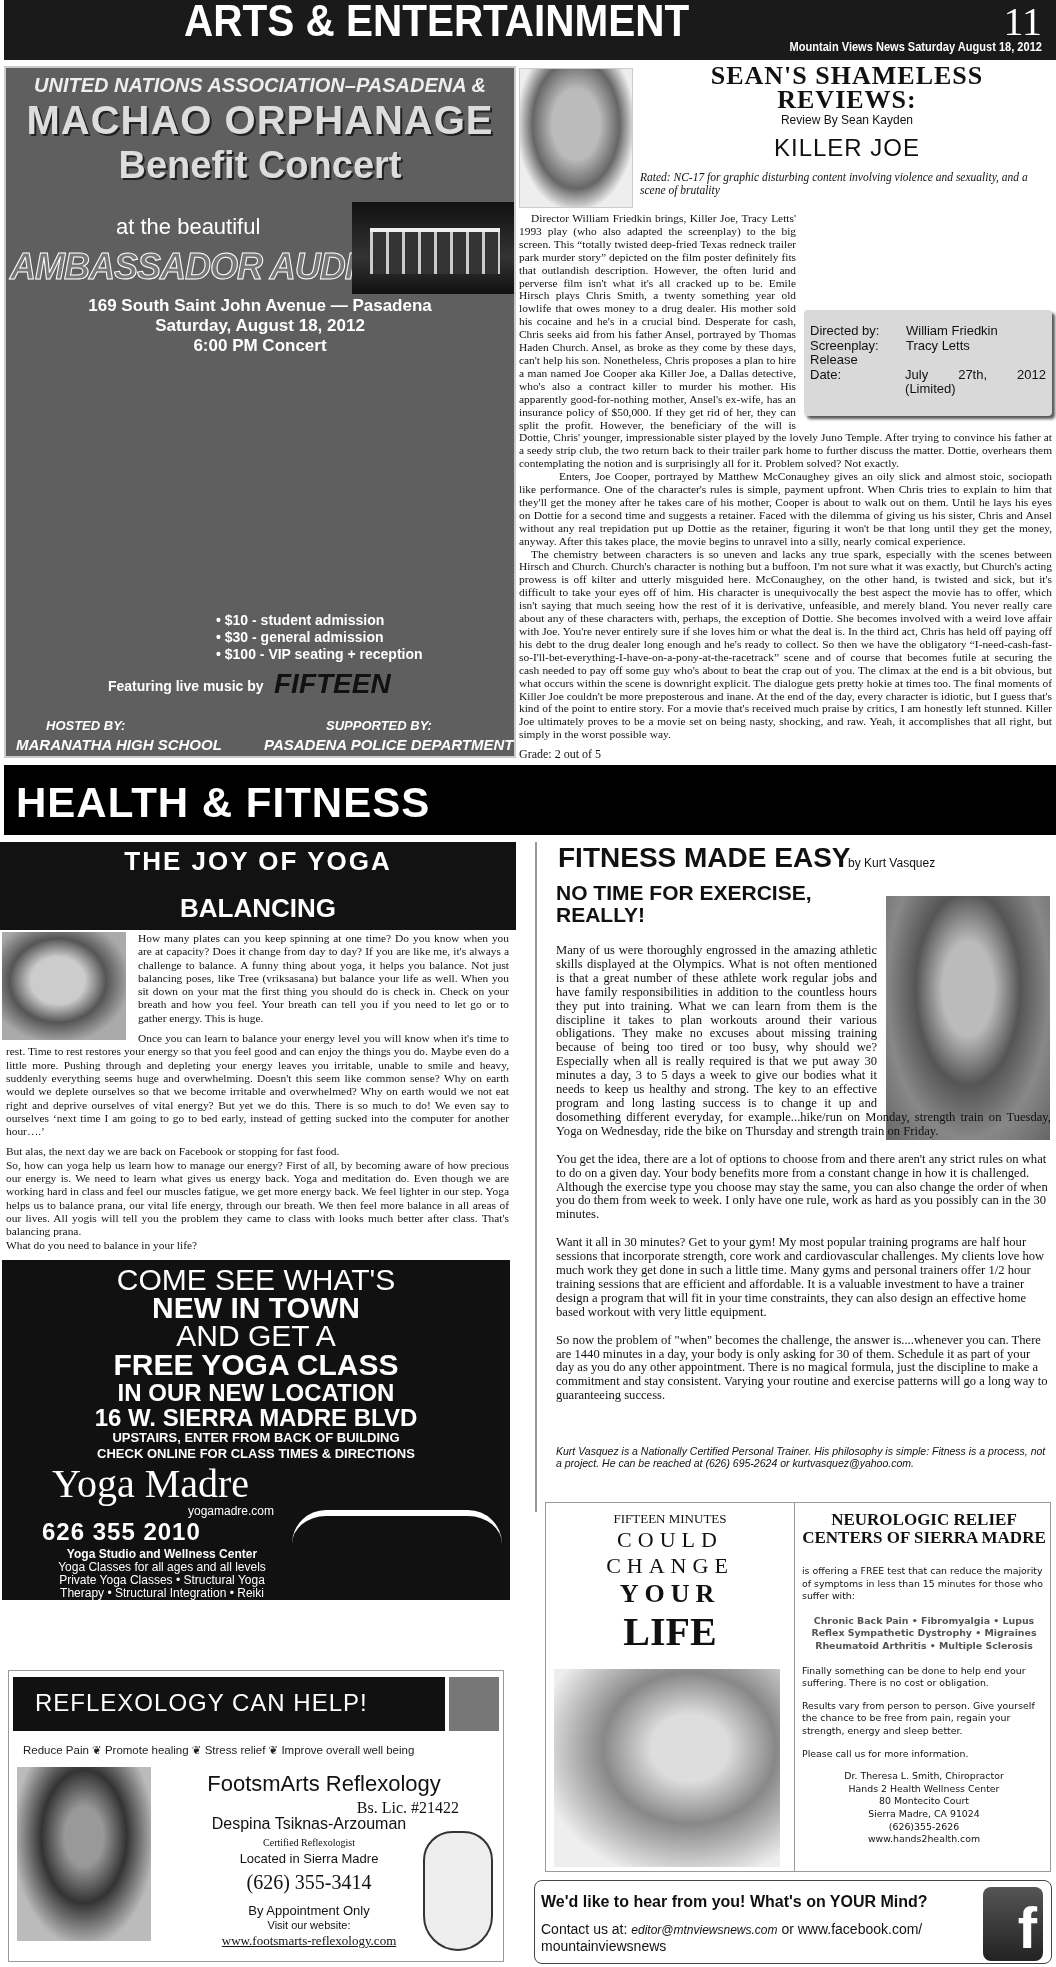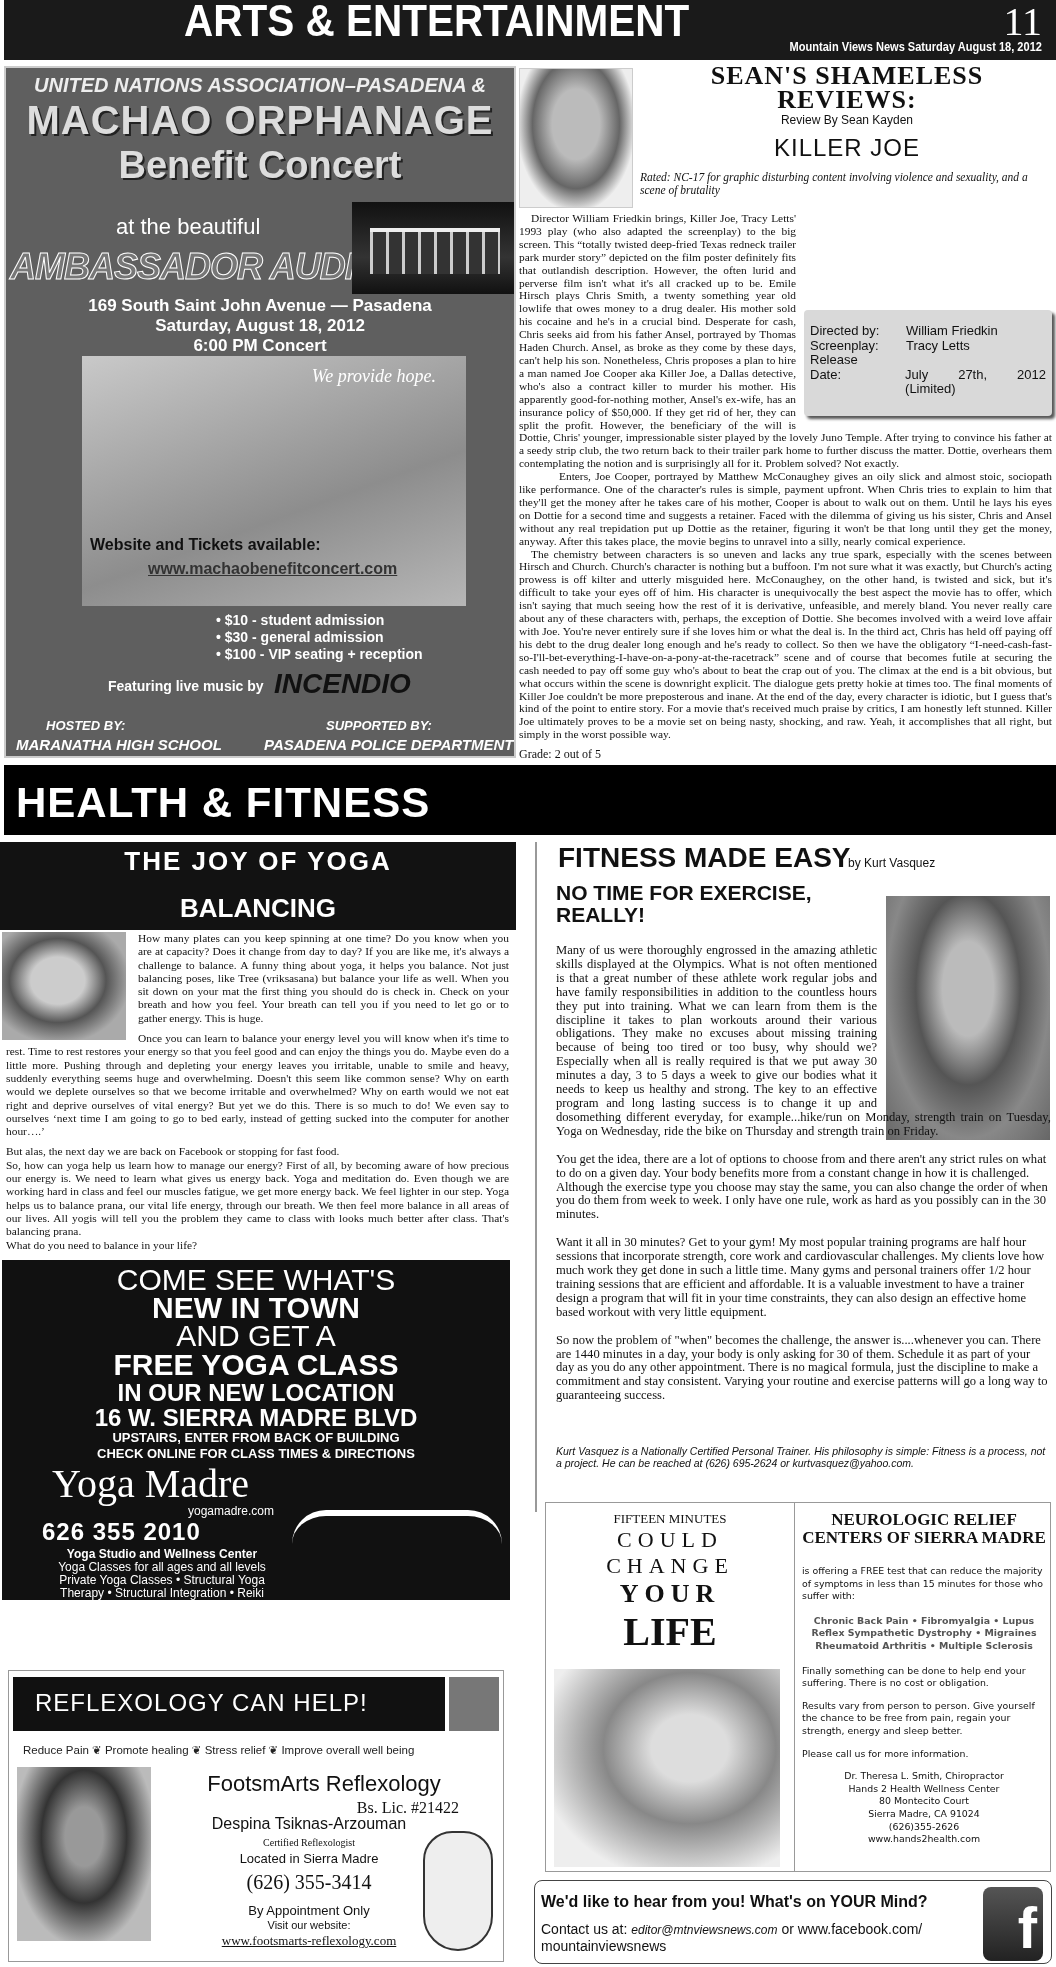--- a/index.html
+++ b/index.html
@@ -132,32 +132,27 @@
   <div class="machao">MACHAO ORPHANAGE</div>
   <div class="benefit">Benefit Concert</div>
   <div class="atb">at the beautiful</div>
   <div class="amb">AMBASSADOR AUDITORIUM</div>
   <div class="aud-photo"></div>
   <div class="addr">
     <div>169 South Saint John Avenue — Pasadena</div>
     <div>Saturday, August 18, 2012</div>
     <div>6:00 PM Concert</div>
   </div>
-  <div class="kids">
-    <div class="hope">We provide hope.</div>
-    <div class="web">Website and Tickets available:</div>
-    <div class="url">www.machaobenefitconcert.com</div>
-  </div>
   <ul class="prices">
     <li>$10  -  student admission</li>
     <li>$30  -  general admission</li>
     <li>$100 -  VIP seating + reception</li>
   </ul>
   <div class="feat">Featuring live music by</div>
-  <div class="incendio">INCENDIO</div>
+  <div class="incendio">FIFTEEN</div>
   <div class="hosted">HOSTED BY:</div>
   <div class="supported">SUPPORTED BY:</div>
   <div class="maranatha">MARANATHA HIGH SCHOOL</div>
   <div class="ppd">PASADENA POLICE DEPARTMENT</div>
 </div>
 
 <div class="abs rev-photo"></div>
 <div class="abs rev-h1">SEAN'S SHAMELESS REVIEWS:</div>
 <div class="abs rev-by">Review By Sean Kayden</div>
 <div class="abs rev-title">KILLER JOE</div>

